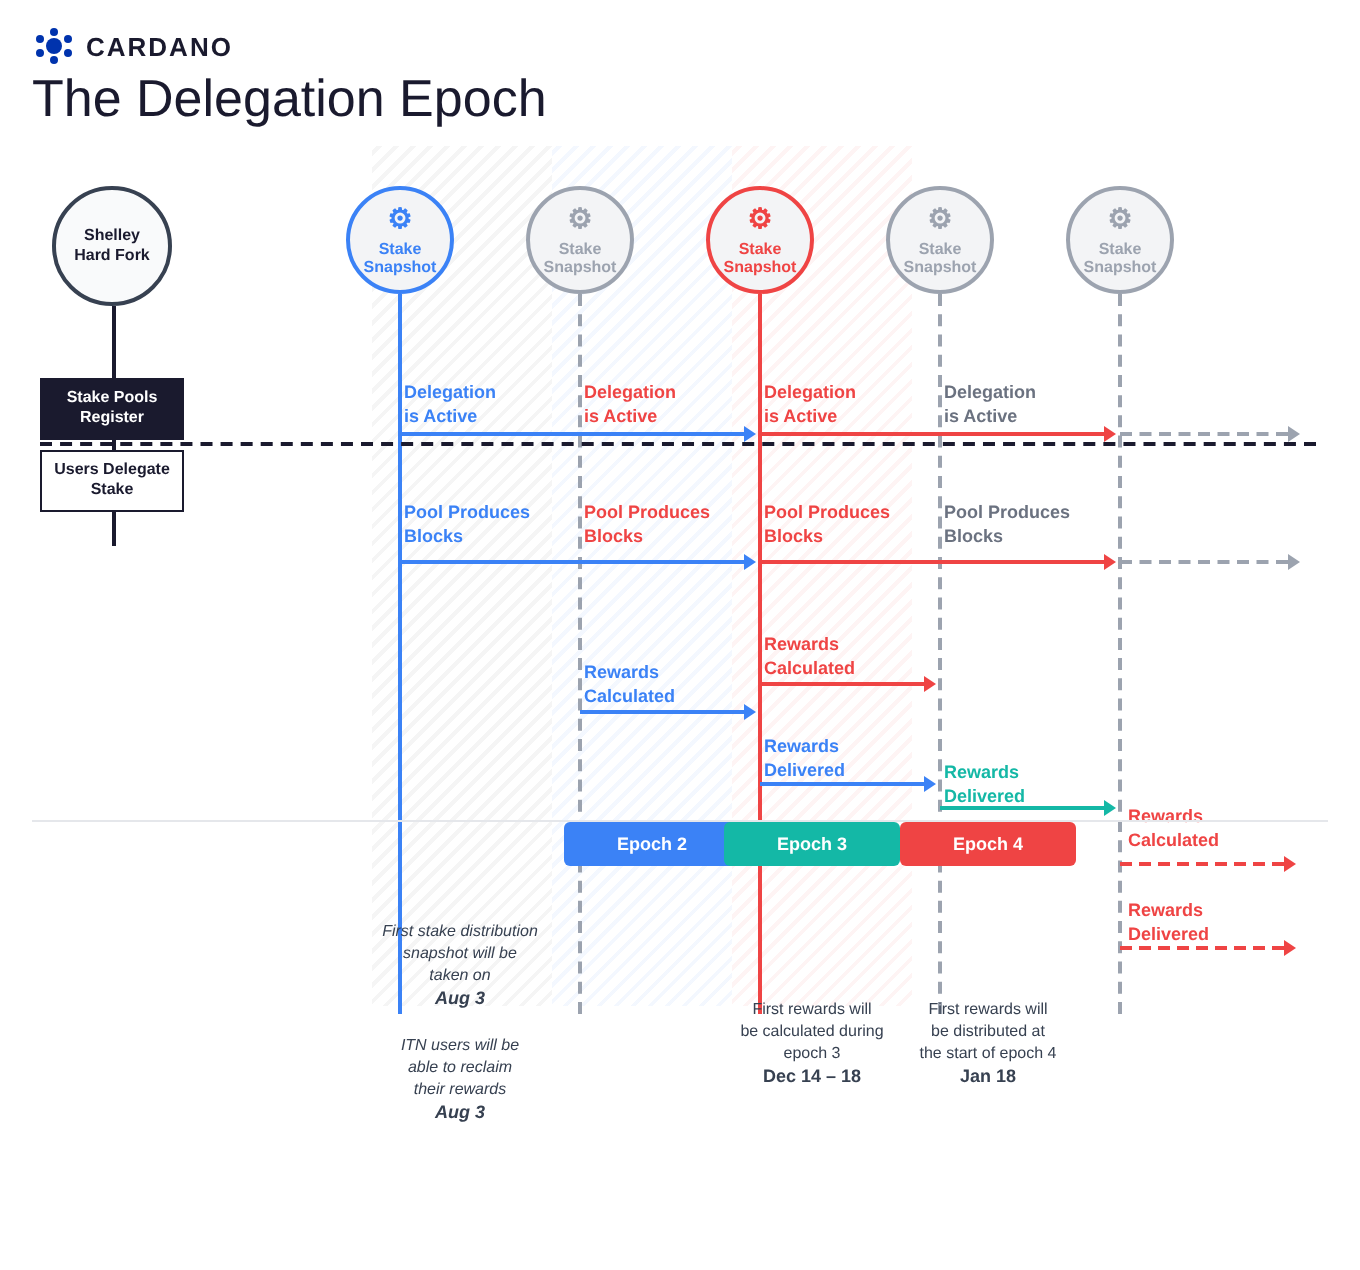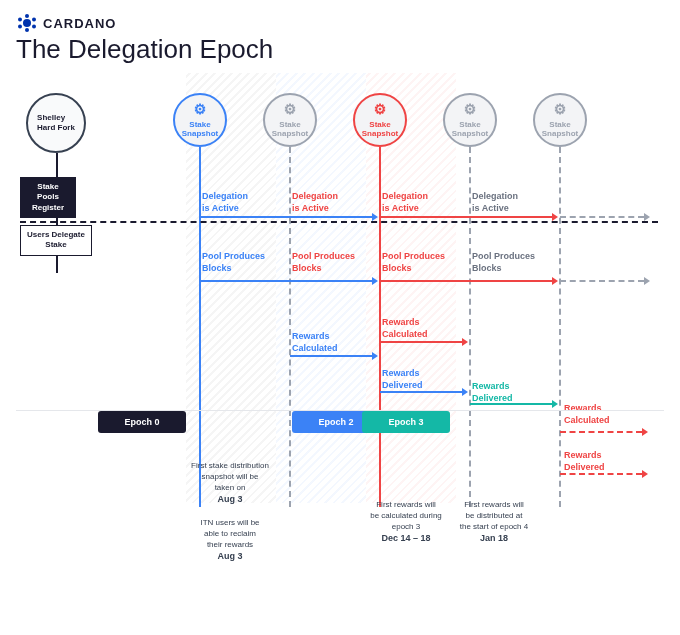--- a/index.html
+++ b/index.html
@@ -71,21 +71,21 @@
       width: 60px;
       height: 60px;
       border-radius: 50%;
       border: 2px solid #374151;
       background: #f9fafb;
       display: flex;
       align-items: center;
       justify-content: center;
       font-size: 8px;
       font-weight: 700;
-      text-align: left;
+      text-align: center;
       line-height: 1.3;
       color: #1a1a2e;
       left: 10px;
       top: 20px;
     }
 
     
     .box {
       position: absolute;
       border: 1.5px solid;
@@ -209,21 +209,21 @@
   </div>
 
   <div style="position:absolute;left:183px;top:74px;width:2px;height:360px;border-left:2px solid #3b82f6;"></div>
   <div style="position:absolute;left:273px;top:74px;width:2px;height:360px;border-left:2px dashed #9ca3af;"></div>
   <div style="position:absolute;left:363px;top:74px;width:2px;height:360px;border-left:2px solid #ef4444;"></div>
   <div style="position:absolute;left:453px;top:74px;width:2px;height:360px;border-left:2px dashed #9ca3af;"></div>
   <div style="position:absolute;left:543px;top:74px;width:2px;height:360px;border-left:2px dashed #9ca3af;"></div>
 
   <div style="position:absolute;left:40px;top:80px;width:2px;height:120px;border-left:2px solid #1a1a2e;"></div>
 
-  <div class="box box-dark" style="left:4px;top:104px;width:56px;">
+  <div class="box box-dark" style="left:4px;top:116px;width:72px;">
     Stake Pools<br>Register
   </div>
 
   <div style="position:absolute;left:4px;top:148px;width:638px;border-top:2px dashed #1a1a2e;"></div>
 
   <div class="box box-white" style="left:4px;top:152px;width:72px;">
     Users Delegate<br>Stake
   </div>
 
   <div style="position:absolute;left:184px;top:143px;height:2px;display:flex;align-items:center;width:178px;">
@@ -291,25 +291,25 @@
   <div class="label gray" style="left:456px;top:178px;">Pool Produces<br>Blocks</div>
 
   <div class="label blue" style="left:276px;top:258px;">Rewards<br>Calculated</div>
   <div class="label red" style="left:366px;top:244px;">Rewards<br>Calculated</div>
   <div class="label red" style="left:548px;top:330px;">Rewards<br>Calculated</div>
 
   <div class="label blue" style="left:366px;top:295px;">Rewards<br>Delivered</div>
   <div class="label teal" style="left:456px;top:308px;">Rewards<br>Delivered</div>
   <div class="label red" style="left:548px;top:377px;">Rewards<br>Delivered</div>
 
-  <div class="epoch-footer" style="left:82px;width:88px;background:#1a1a2e;bottom:130px;">Epoch 0</div>
-  <div class="epoch-footer" style="left:276px;width:88px;background:#3b82f6;bottom:130px;">Epoch 2</div>
+  <div class="epoch-footer" style="left:266px;width:88px;background:#3b82f6;bottom:130px;">Epoch 2</div>
   <div class="epoch-footer" style="left:346px;width:88px;background:#14b8a6;bottom:130px;">Epoch 3</div>
-
-  <div class="desc-box" style="left:170px;width:88px;bottom:0px;">
+  <div class="epoch-footer" style="left:434px;width:88px;background:#ef4444;bottom:130px;">Epoch 4</div>
+
+  <div class="desc-box" style="left:170px;width:88px;bottom:0px;font-style:italic;">
     First stake distribution<br>snapshot will be<br>taken on<br>
     <span class="desc-bold">Aug 3</span><br><br>
     ITN users will be<br>able to reclaim<br>their rewards<br>
     <span class="desc-bold">Aug 3</span>
   </div>
   <div class="desc-box" style="left:346px;width:88px;bottom:18px;">
     First rewards will<br>be calculated during<br>epoch 3<br>
     <span class="desc-bold">Dec 14 – 18</span>
   </div>
   <div class="desc-box" style="left:434px;width:88px;bottom:18px;">

